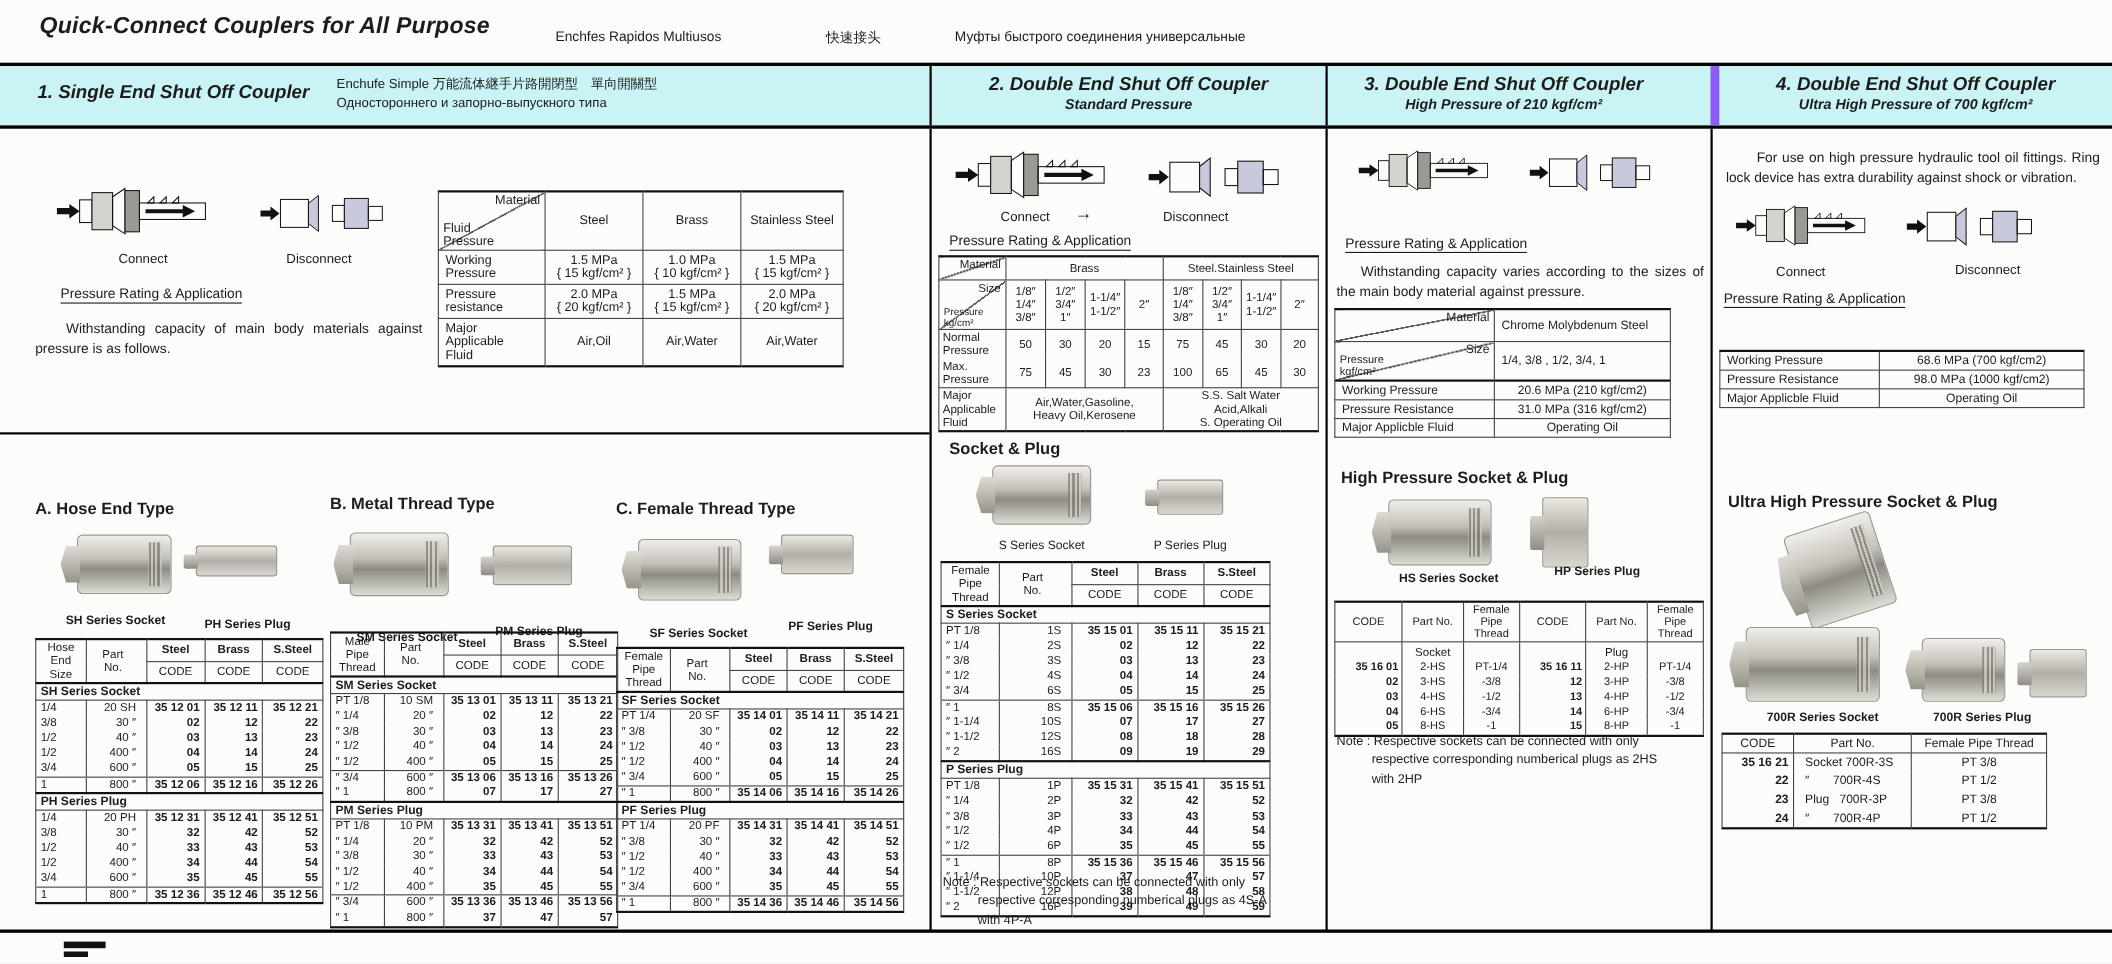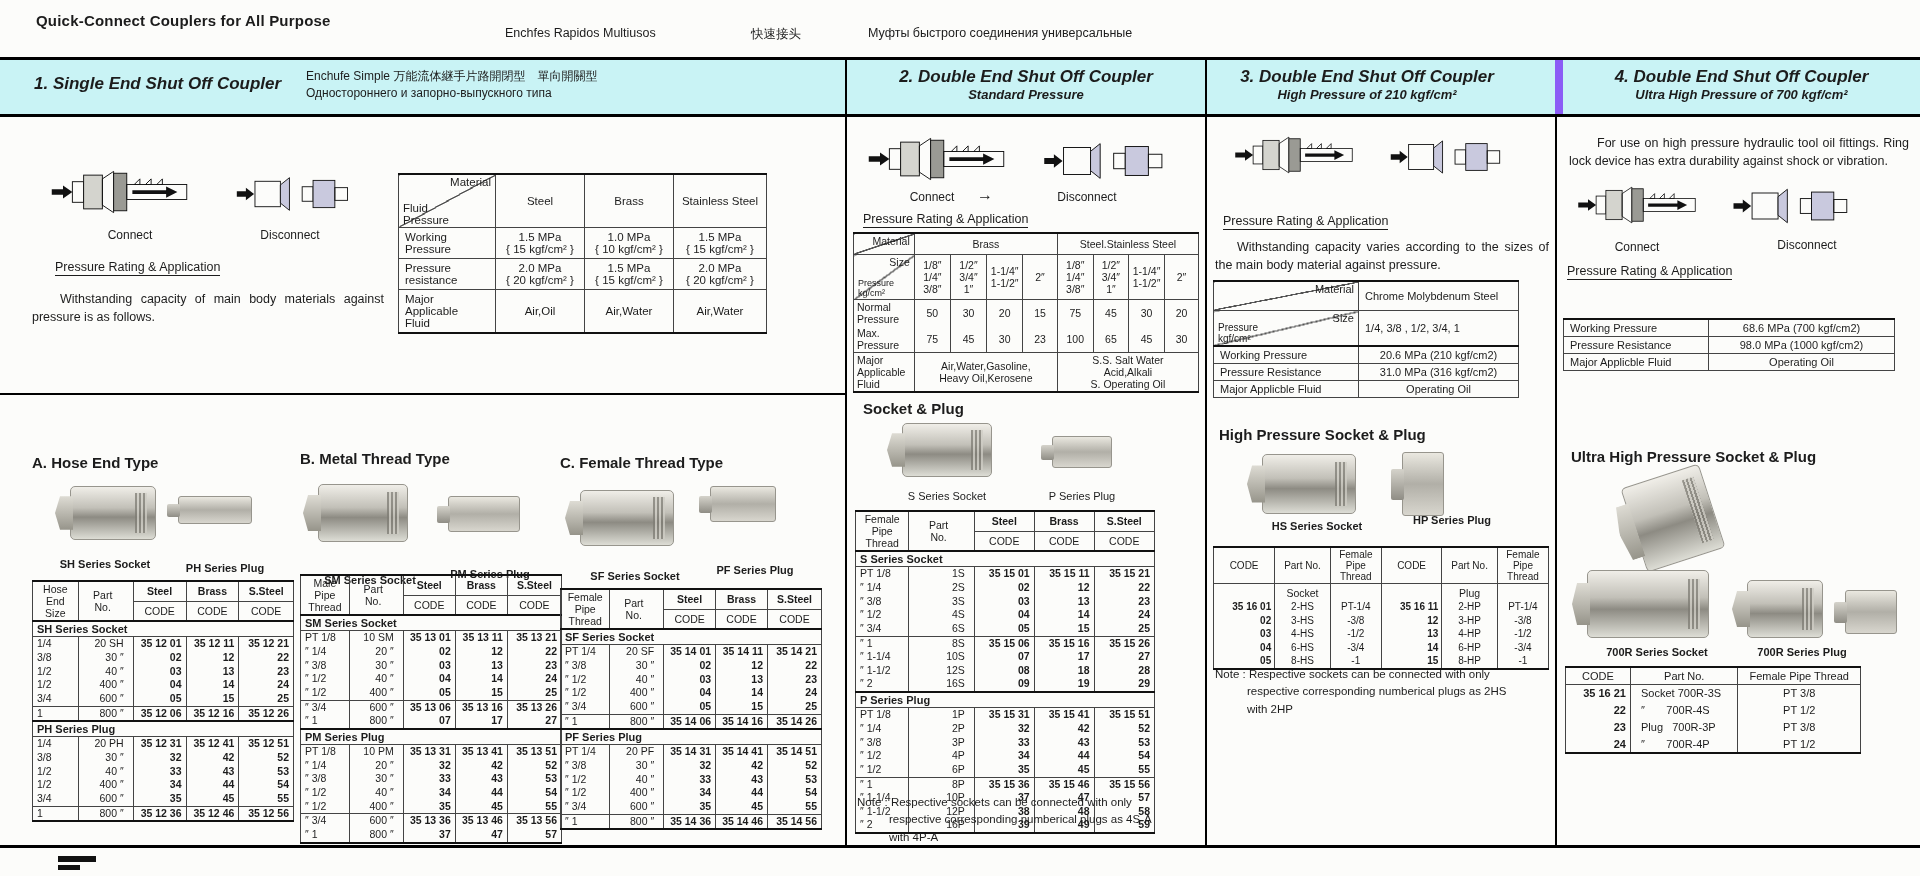--- a/index.html
+++ b/index.html
@@ -2,21 +2,21 @@
 <html><head>
 <meta charset="utf-8">
 <style>
   html,body{margin:0;padding:0;background:#e8e8e8;}
   .page{position:relative;width:1920px;height:876px;background:#fcfcfa;color:#1c1c1c;
         font-family:"Liberation Sans","DejaVu Sans",sans-serif;overflow:hidden;}
   .abs{position:absolute;}
   .ml{white-space:pre-line;margin-top:32px;}
 
   
-  .page-title{font-size:15px;font-weight:bold;letter-spacing:.2px;}
+  .page-title{font-size:21px;font-weight:bold;font-style:italic;letter-spacing:.2px;}
   .top-sub{font-size:12.5px;}
 
   
   .band{position:absolute;left:0;top:57px;width:1920px;height:60px;background:#c9f3f5;
         border-top:3px solid #000;border-bottom:3px solid #000;box-sizing:border-box;}
   .band-cell{position:absolute;top:0;height:100%;box-sizing:border-box;}
   .band-title{font-size:17px;font-weight:bold;font-style:italic;}
   .band-sub-b{font-size:13px;font-weight:bold;font-style:italic;}
   .band-sub{font-size:12px;line-height:1.4;}
   .bc{text-align:center;padding-top:7px;}

